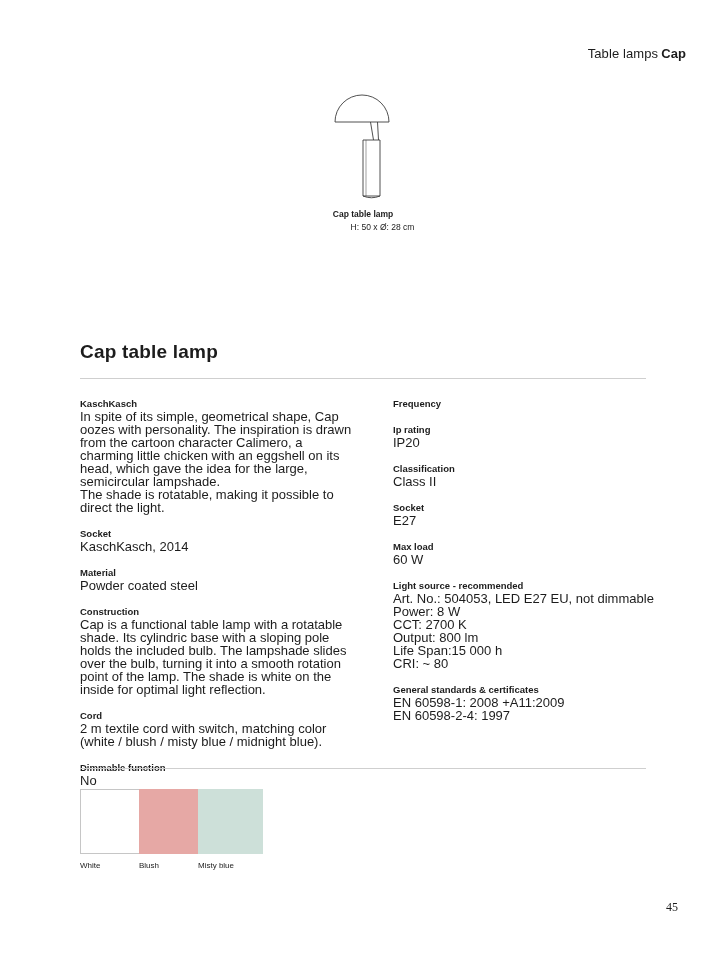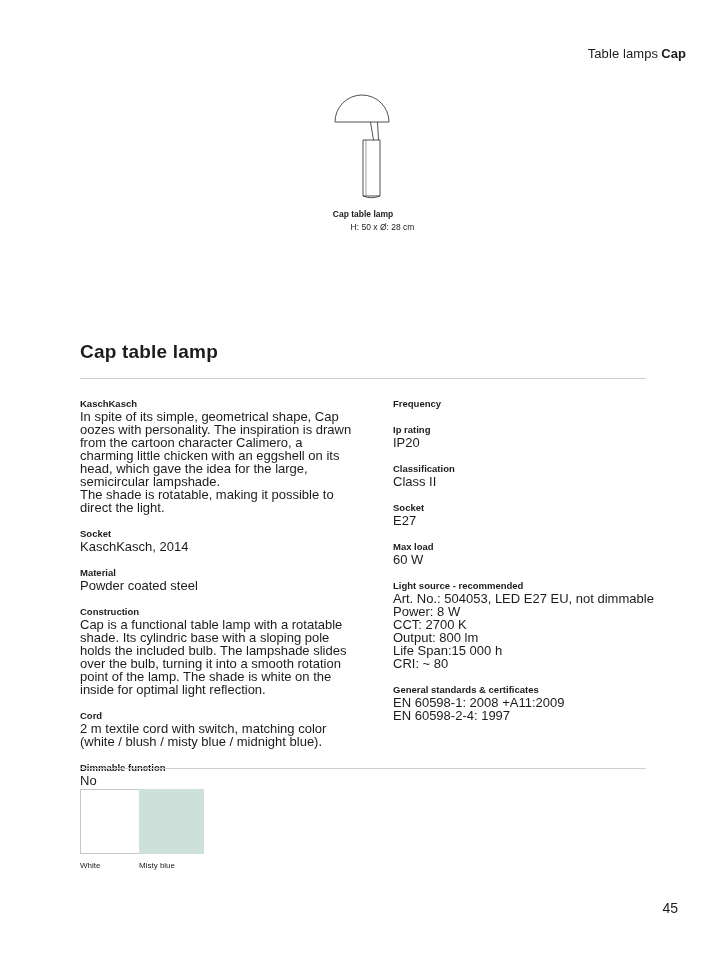--- a/index.html
+++ b/index.html
@@ -36,21 +36,21 @@
   .spec { margin-bottom:13px; }
   .spec-label { font-size:9.5px; font-weight:700; line-height:13px; }
   .spec-value { font-size:13px; line-height:13px; white-space:pre-line; }
 
   .swatches { position:absolute; top:789px; left:80px; display:flex; gap:7px; }
   .swatch { width:52px; }
   .chip { width:65px; height:65px; }
   .chip-bordered { border:1px solid #c6c6c6; }
   .swatch-label { font-size:8px; margin-top:7px; color:#1c1c1c; }
 
-  .page-number { position:absolute; top:900px; right:48px; font-size:14px; }
+  .page-number { position:absolute; top:900px; right:48px; font-size:12px;font-family:Liberation Serif, serif; }
 </style>
 </head>
 <body>
 
 <div class="breadcrumb">
   <span class="crumb-section">Table lamps</span><span class="crumb-current">Cap</span>
 </div>
 
 <div class="lamp-figure">
   <svg width="60" height="106" viewBox="0 0 60 106">
@@ -140,18 +140,22 @@
 </div>
 
 <div class="rule rule2"></div>
 
 <div class="swatches">
   <div class="swatch">
     <div class="chip chip-bordered" style="background-color: rgb(255, 255, 255);"></div>
     <div class="swatch-label">White</div>
   </div>
   <div class="swatch">
+    <div class="chip" style="background-color: rgb(230, 168, 165);"></div>
+    <div class="swatch-label">Blush</div>
+  </div>
+  <div class="swatch">
     <div class="chip" style="background-color: rgb(205, 224, 217);"></div>
     <div class="swatch-label">Misty blue</div>
   </div>
 </div>
 
 <div class="page-number">45</div>
 
 </body></html>

